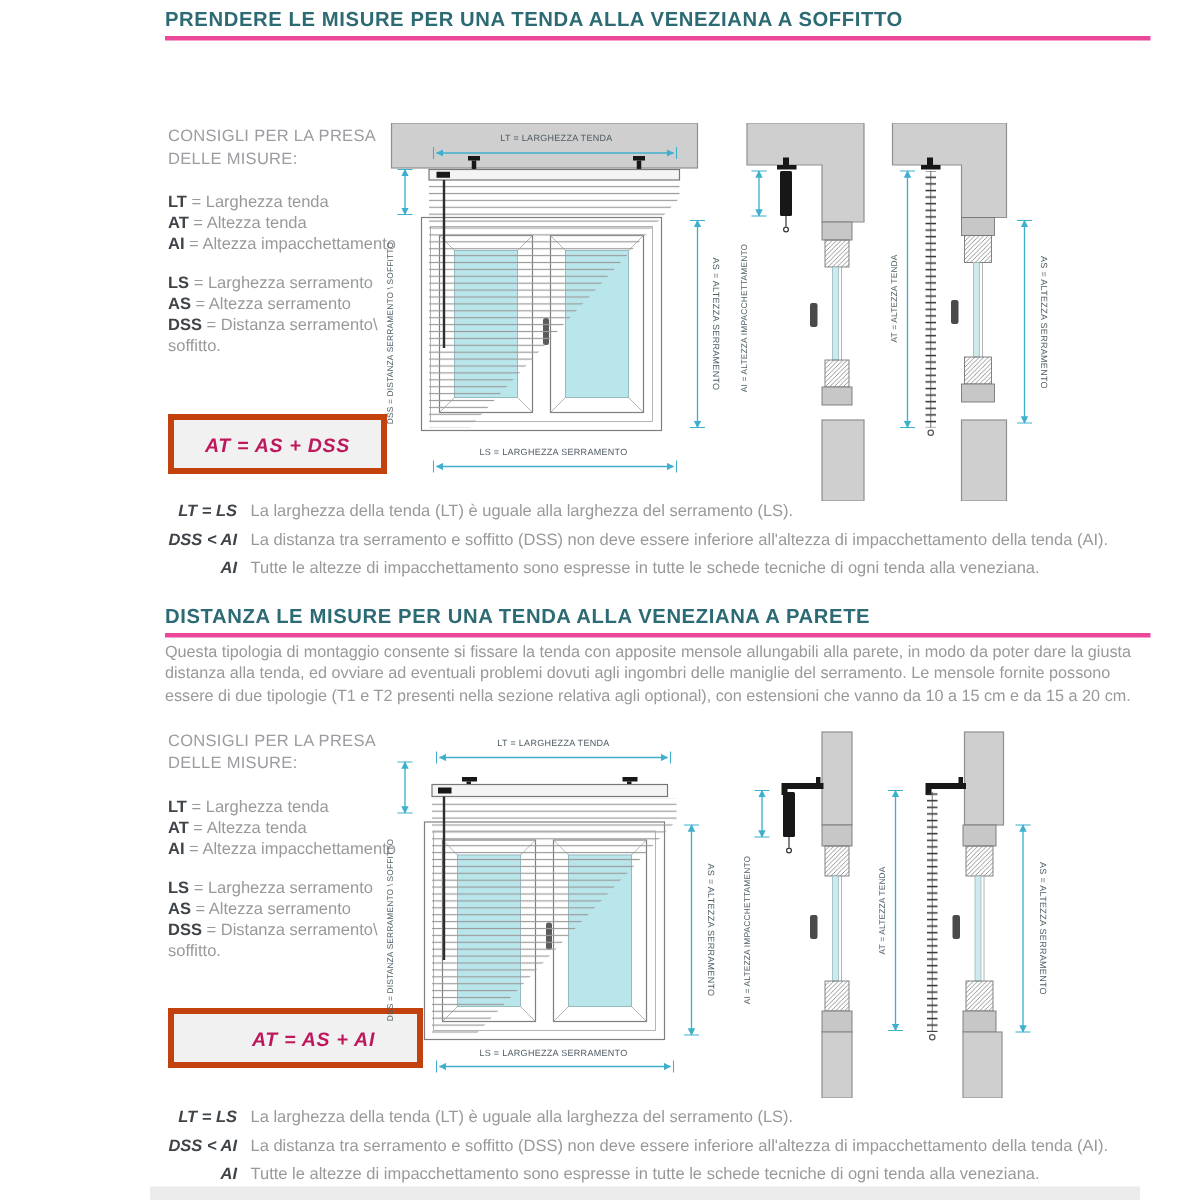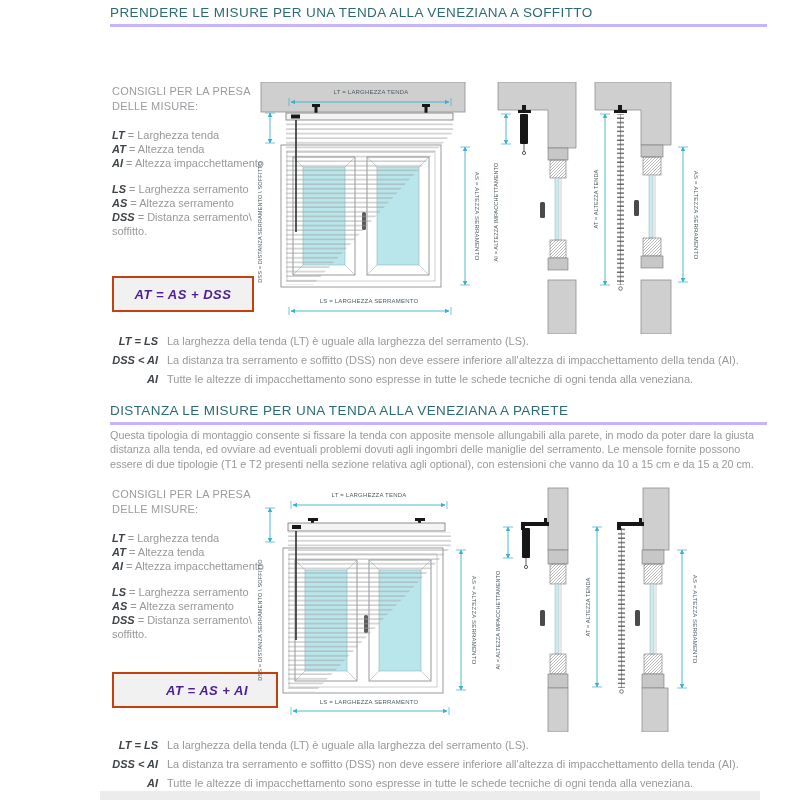--- a/index.html
+++ b/index.html
@@ -1,27 +1,27 @@
 <!DOCTYPE html>
 <html><head>
 <meta charset="utf-8">
 <style>
   html,body{margin:0;padding:0;background:#fff;}
   .page{position:relative;width:800px;height:800px;background:#ffffff;overflow:hidden;
         font-family:"Liberation Sans",sans-serif;}
   .abs{position:absolute;}
-  .heading{font-size:13.5px;font-weight:normal;color:#2d6b74;letter-spacing:.4px;
-           border-bottom:3px solid #c4b5fd;padding-bottom:4px;width:657px;}
+  .heading{font-size:13.5px;font-weight:bold;color:#2d6b74;letter-spacing:.4px;
+           border-bottom:3px solid #ec4899;padding-bottom:4px;width:657px;}
   .intro{font-size:10.8px;color:#98999b;line-height:1.34;width:657px;}
   .advice{font-size:11px;color:#9a9ca0;line-height:1.35;letter-spacing:.2px;}
   .legend{font-size:11px;line-height:1.28;width:152px;color:#97999b;}
-  .legend .abbr{font-weight:bold;font-style:italic;color:#3f4449;}
-  .formula{width:138px;height:32px;background:#f1f1f1;border:2px solid #c2410c;
+  .legend .abbr{font-weight:bold;color:#3f4449;}
+  .formula{width:138px;height:32px;background:#f1f1f1;border:4px solid #c2410c;
            display:flex;align-items:center;justify-content:center;
-           font-size:13px;font-weight:bold;font-style:italic;color:#4c1d95;letter-spacing:.5px;}
+           font-size:13px;font-weight:bold;font-style:italic;color:#be185d;letter-spacing:.5px;}
   .notes{display:grid;grid-template-columns:50px 1fr;column-gap:9px;row-gap:5px;
          font-size:11px;line-height:1.25;width:676px;}
   .notes .nlabel{font-weight:bold;font-style:italic;color:#3f4449;text-align:right;white-space:nowrap;}
   .notes .ntext{color:#97999b;}
   .bottomband{background:#ececec;}
   svg text{font-family:"Liberation Sans",sans-serif;}
   .dl{font-size:6px;fill:#4d5c63;letter-spacing:.2px;}
   .dls{font-size:5.6px;fill:#4d5c63;letter-spacing:.1px;}
   .dim{stroke:#3eb0cd;stroke-width:.9;fill:none;}
   .tick{stroke:#3eb0cd;stroke-width:.7;}

